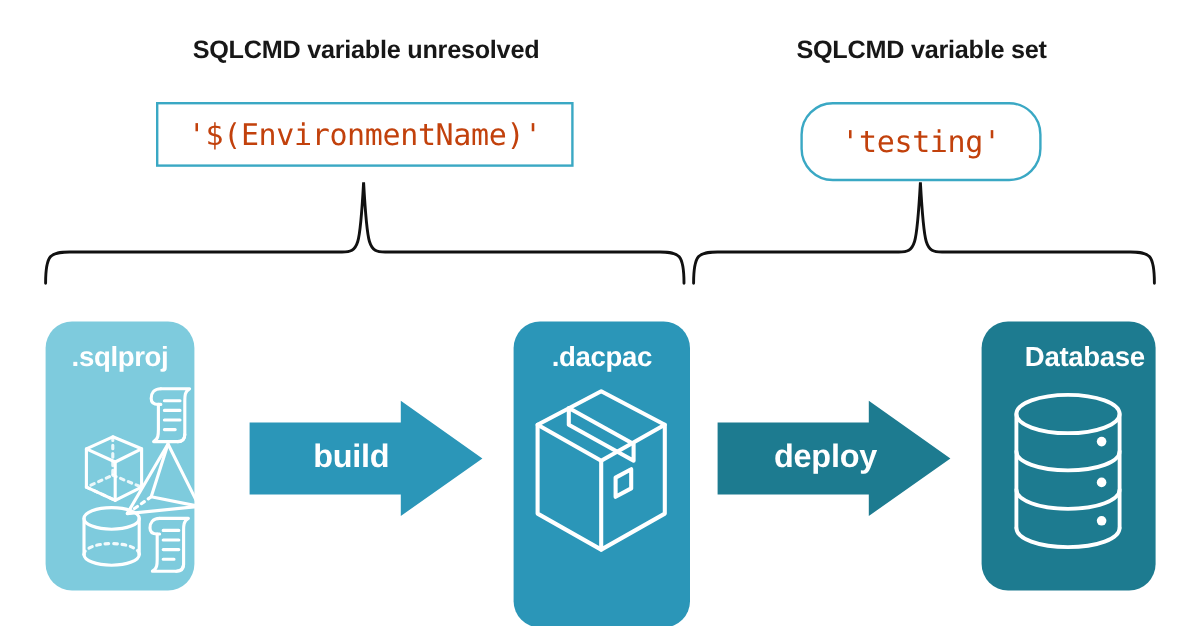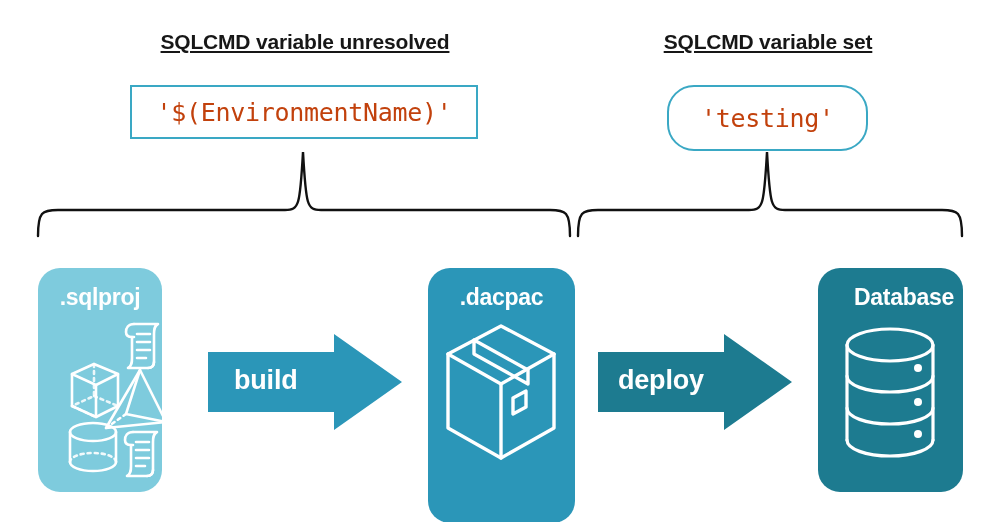--- a/index.html
+++ b/index.html
@@ -23,21 +23,20 @@
 
   .header-label {
     position: absolute;
     font-family: "Liberation Sans", sans-serif;
     font-weight: bold;
     font-size: 21px;
     color: #171717;
     text-align: center;
     white-space: nowrap;
     letter-spacing: -0.2px;
-    text-decoration: underline;
   }
 
   .value-box {
     position: absolute;
     border: 2px solid #3aa8c4;
     background: #ffffff;
     box-sizing: border-box;
     display: flex;
     align-items: center;
     justify-content: center;
@@ -76,20 +75,21 @@
 
   .arrow-wrap { position: absolute; }
   .arrow-label {
     position: absolute;
     font-family: "Liberation Sans", sans-serif;
     font-weight: bold;
     font-size: 27px;
     color: #ffffff;
     white-space: nowrap;
     letter-spacing: -0.2px;
+    margin-left: 27px;
   }
 
   svg { display: block; overflow: visible; }
 </style>
 </head>
 <body>
 
 <div id="stage">
 
   <div class="header-label" style="left:0px; top:30px; width:610px;">SQLCMD variable unresolved</div>

